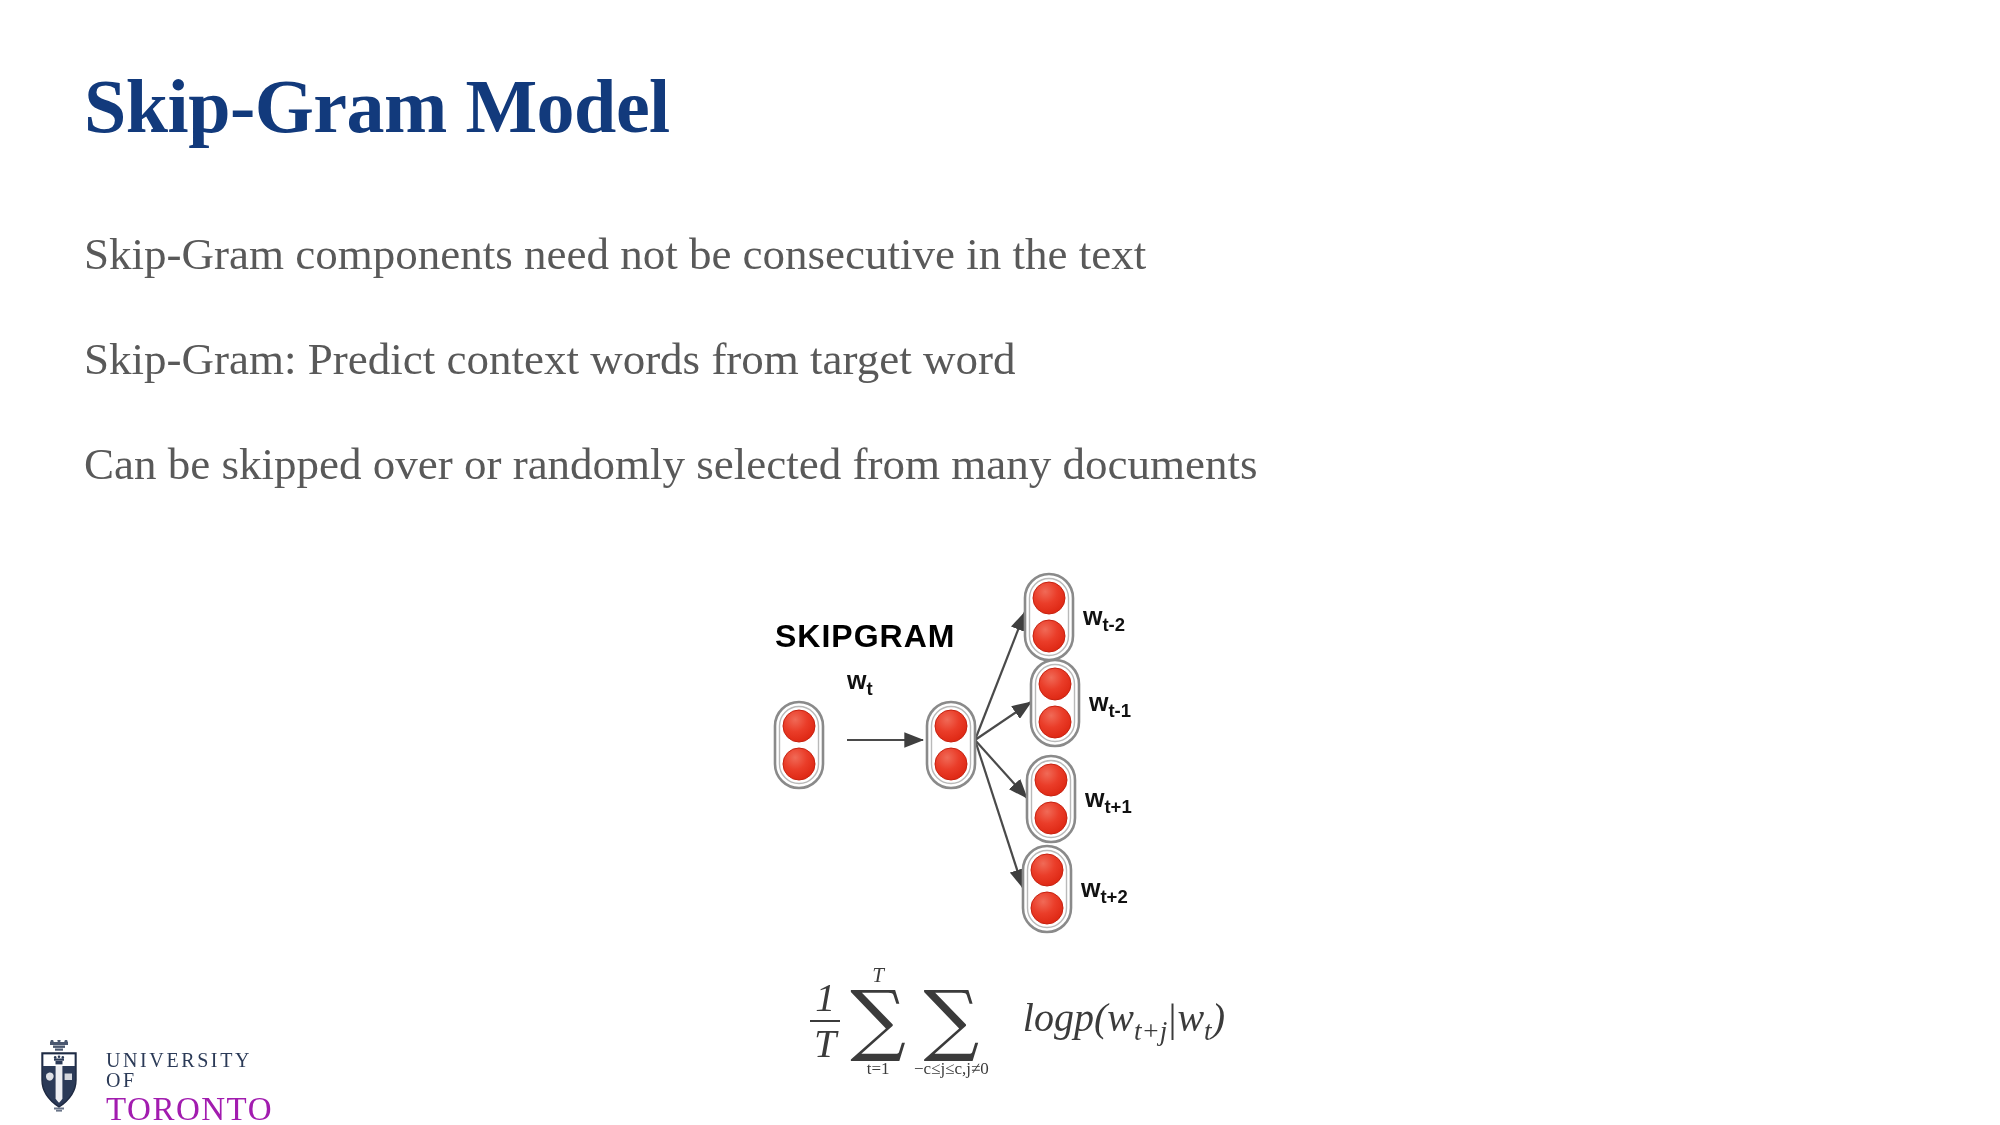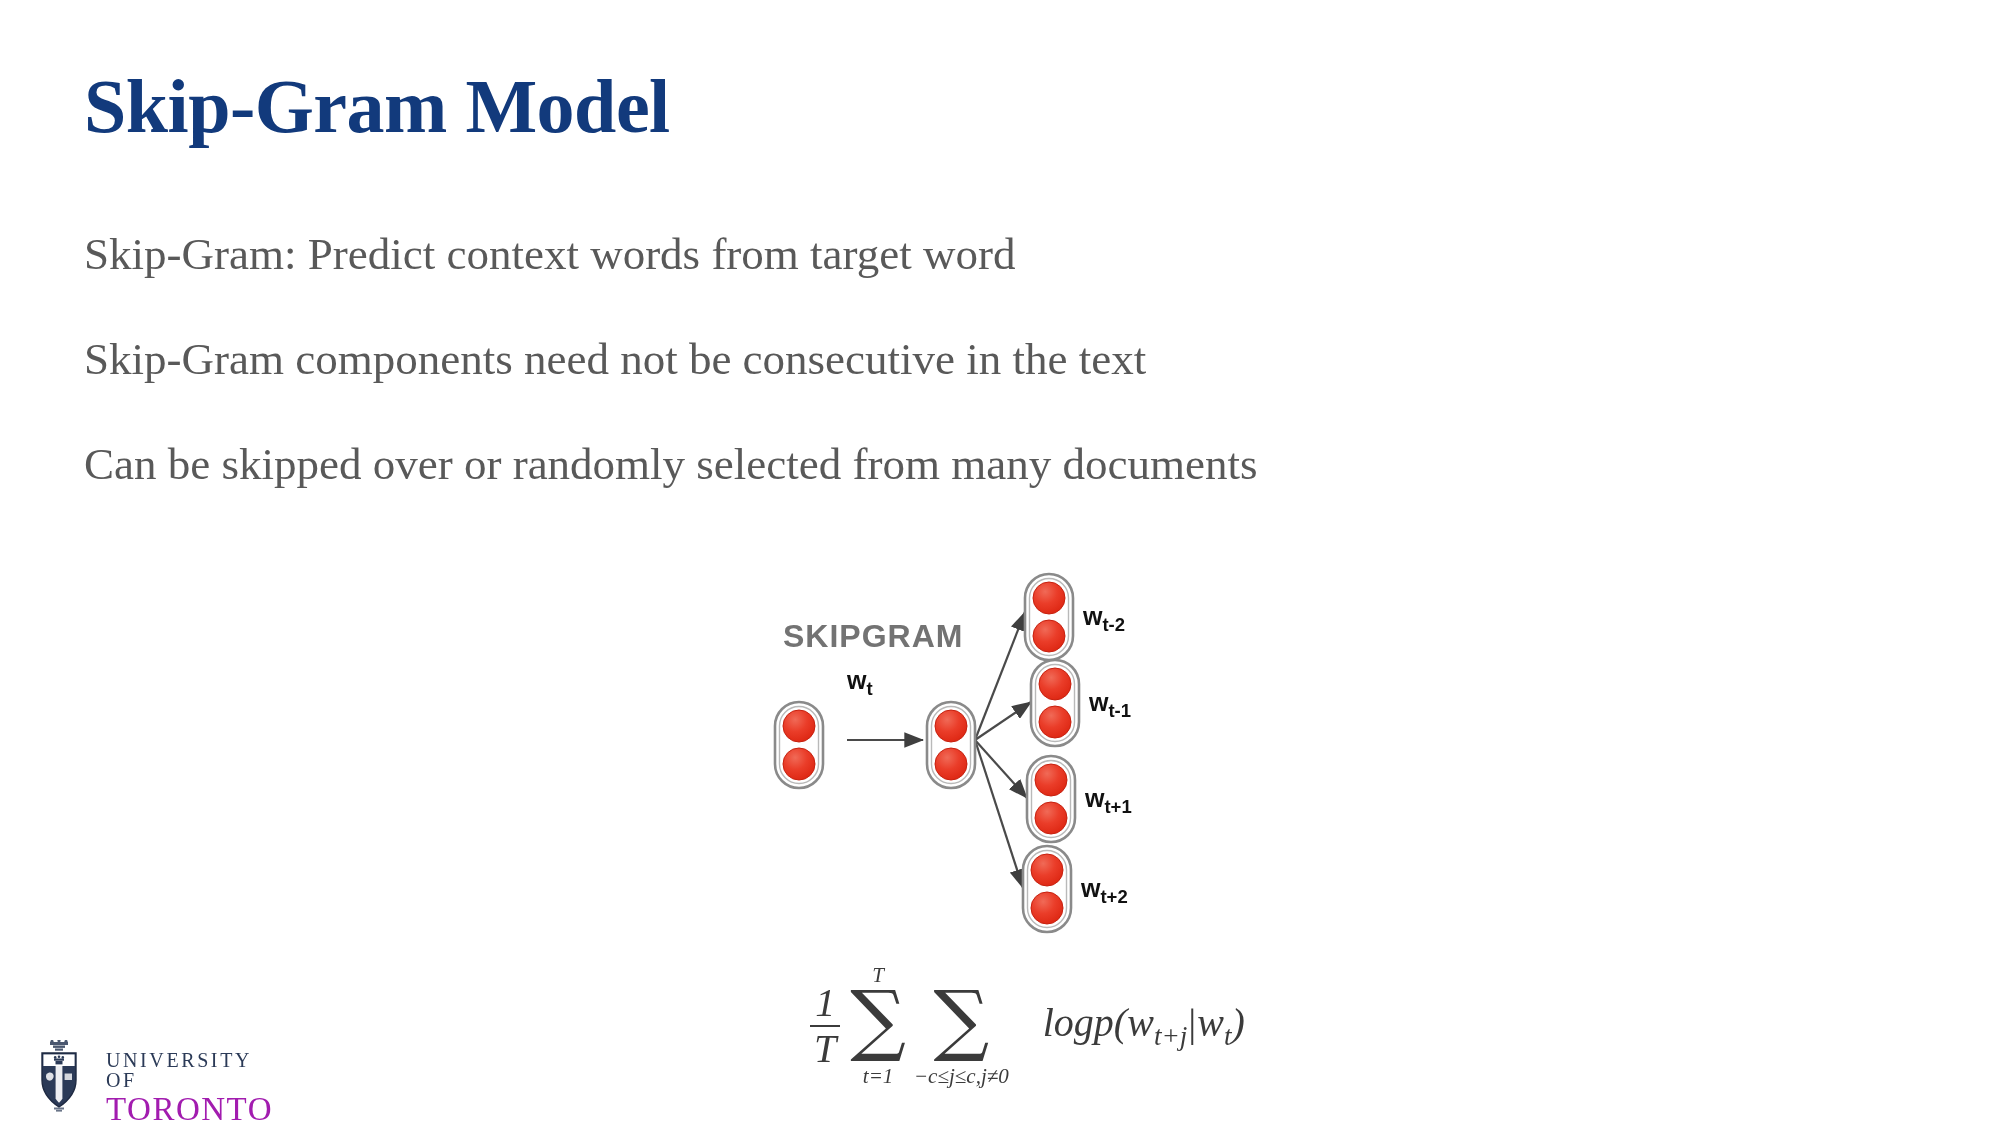--- a/index.html
+++ b/index.html
@@ -55,27 +55,27 @@
     width: 620px;
     height: 520px;
   }
   #figure-svg {
     position: absolute;
     left: 0;
     top: 0;
   }
   #skipgram-caption {
     position: absolute;
-    left: 48px;
+    left: 40px;
     top: 48px;
     font-family: "Liberation Sans", sans-serif;
     font-weight: bold;
     font-size: 32px;
     letter-spacing: 1px;
-    color: #737373;
+    color: #000000;
     white-space: nowrap;
   }
   .node-label {
     position: absolute;
     font-family: "Liberation Sans", sans-serif;
     font-weight: bold;
     font-size: 25px;
     color: #111111;
     white-space: nowrap;
   }
@@ -121,23 +121,22 @@
     font-size: 21px;
     font-style: italic;
     height: 24px;
   }
   .bigsum .sigma {
     font-size: 78px;
     line-height: 0.78;
     font-family: "DejaVu Serif", serif;
   }
   .bigsum .lim-bot {
-    font-size: 21px;
-    font-style: italic;
-    margin-top: 16px;
+    font-size: 17px;
+    margin-top: 10px;
   }
   #logterm {
     font-style: italic;
     font-size: 40px;
     margin-left: 30px;
   }
   #logterm sub { font-size: 0.68em; font-style: italic; }
   .vbar { font-style: normal; padding: 0 1px; }
 
   
@@ -171,22 +170,22 @@
   }
 </style>
 </head>
 <body>
 
 <div id="slide">
 
   <div id="slide-title">Skip-Gram Model</div>
 
   <div id="body-block">
+    <p class="body-line">Skip-Gram components need not be consecutive in the text</p>
     <p class="body-line">Skip-Gram: Predict context words from target word</p>
-    <p class="body-line">Skip-Gram components need not be consecutive in the text</p>
     <p class="body-line">Can be skipped over or randomly selected from many documents</p>
   </div>
 
   <div id="figure">
 
     <svg id="figure-svg" width="620" height="520" viewBox="0 0 620 520">
       <defs>
         <radialGradient id="redball" cx="38%" cy="30%" r="78%">
           <stop offset="0%" stop-color="#f06a57"></stop>
           <stop offset="48%" stop-color="#ea3d29"></stop>

